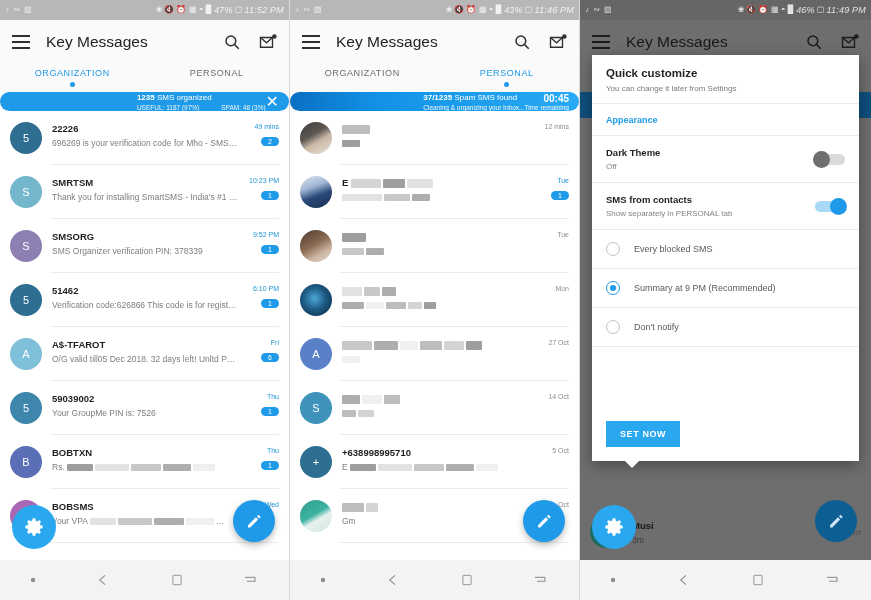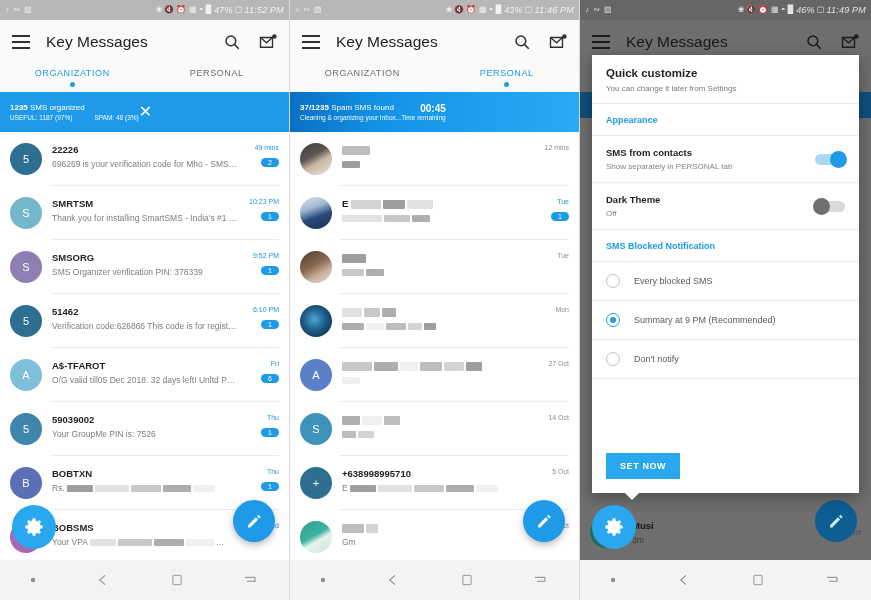--- a/index.html
+++ b/index.html
@@ -41,23 +41,23 @@
 
   
   .tabs { height: 28px; background: #fafafa; display: flex; position: relative; }
   .tab { flex: 1 1 50%; text-align: center; font-size: 9px; letter-spacing: .6px;
          color: #6b6b6b; padding-top: 4px; cursor: pointer; }
   .tab.active { color: #1e9ae8; }
   .tab-dot { width: 5px; height: 5px; border-radius: 50%; background: #1e9ae8;
              margin: 4px auto 0; }
 
   
-  .banner { height: 40px; position: relative; color: #fff; padding: 3px 10px;
-            display: flex; align-items: center; justify-content: flex-start;
-            background: #1e9ae8; overflow: hidden; }
+  .banner { height: 19px; position: relative; color: #fff; padding: 3px 10px;
+            display: flex; align-items: center; justify-content: flex-end;
+            background: #1e9ae8; overflow: hidden; border-radius: 12px; }
   .banner.grad { background: linear-gradient(90deg,#0a6fc2 0%, #1292e5 30%, #29aaf5 100%); }
   .b-l1 { font-size: 8px; font-weight: bold; line-height: 11px; }
   .b-l1 .norm { font-weight: normal; }
   .b-l2 { font-size: 6.5px; line-height: 9px; opacity: .95; display: flex; gap: 22px; }
   .b-right { text-align: right; }
   .b-time { font-size: 10px; font-weight: bold; line-height: 11px; }
   .b-sub { font-size: 6.5px; opacity: .95; }
   .close-x { font-size: 16px; color: #fff; line-height: 1; cursor: pointer;
              font-weight: 300; }
 
@@ -619,39 +619,38 @@
     <div class="dialog">
       <div class="dlg-head">
         <div class="dlg-title">Quick customize</div>
         <div class="dlg-sub">You can change it later from Settings</div>
       </div>
 
       <div class="sect bordered">Appearance</div>
 
       <div class="opt">
         <div class="opt-txt">
+          <div class="opt-t">Dark Theme</div>
+          <div class="opt-s">Off</div>
+        </div>
+        <div class="sw off">
+            <i></i>
+          </div>
+      </div>
+
+      <div class="opt">
+        <div class="opt-txt">
           <div class="opt-t">SMS from contacts</div>
           <div class="opt-s">Show separately in PERSONAL tab</div>
         </div>
         <div class="sw on">
             <i></i>
           </div>
       </div>
 
-      <div class="opt">
-        <div class="opt-txt">
-          <div class="opt-t">Dark Theme</div>
-          <div class="opt-s">Off</div>
-        </div>
-        <div class="sw off">
-            <i></i>
-          </div>
-      </div>
-
-      <div class="sect bordered">SMS Blocked Notification</div>
 
       <div class="radio-row">
         <span class="rd"></span>
         <span class="rd-label">Every blocked SMS</span>
       </div>
       <div class="radio-row">
         <span class="rd sel"></span>
         <span class="rd-label">Summary at 9 PM   (Recommended)</span>
       </div>
       <div class="radio-row">

